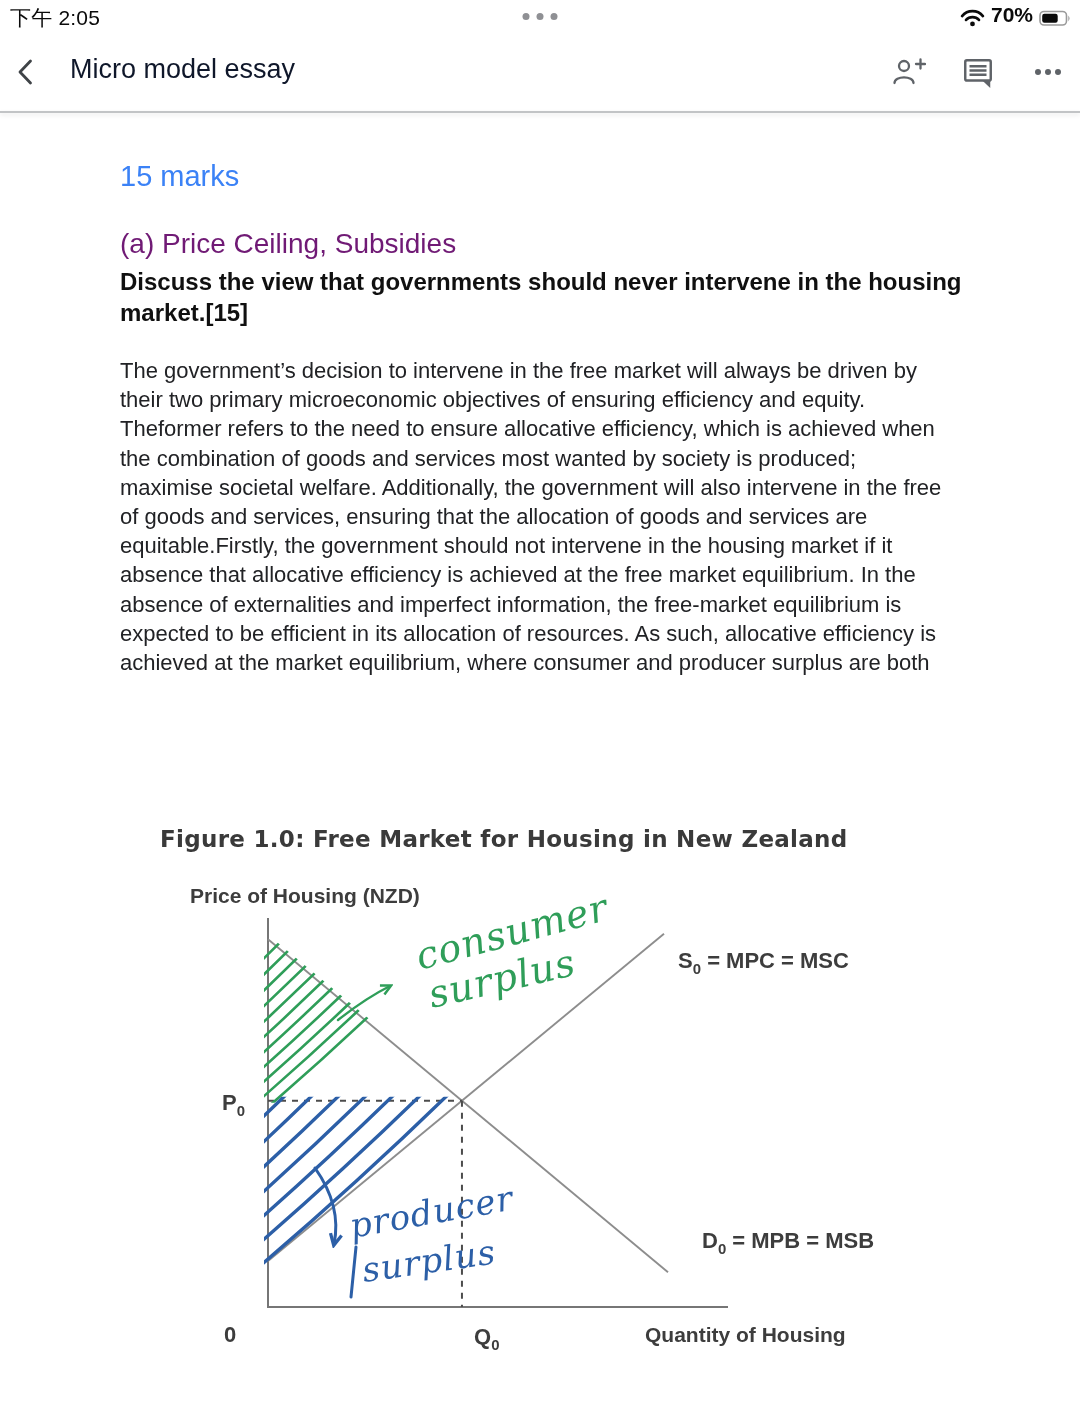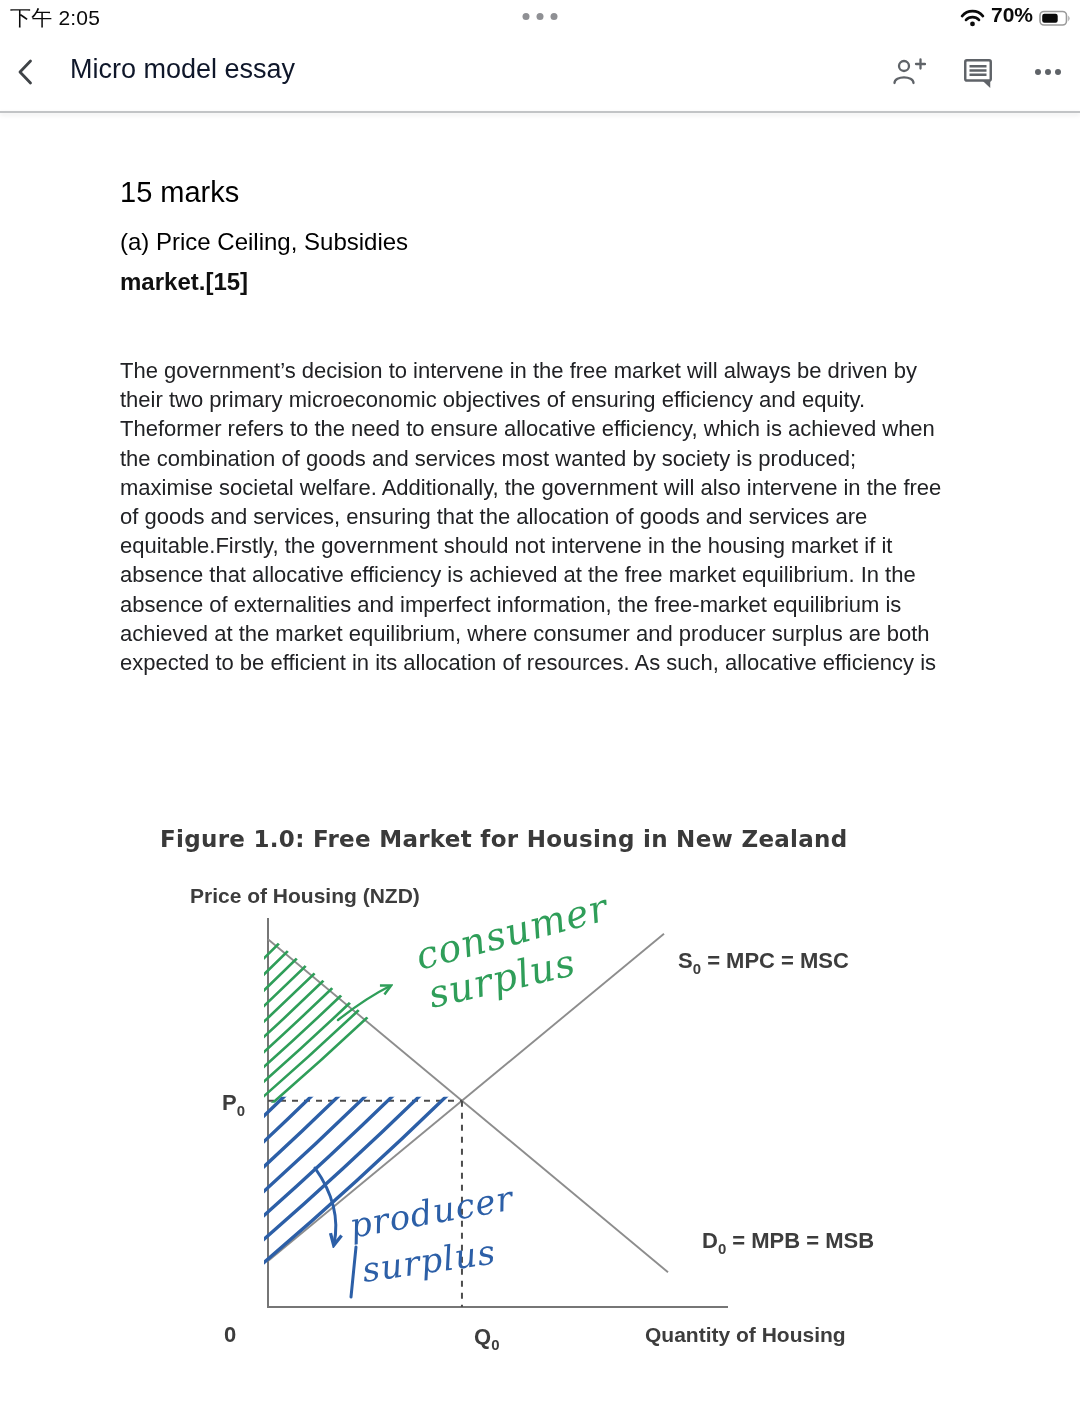--- a/index.html
+++ b/index.html
@@ -20,22 +20,22 @@
   .tb-btn{background:none;border:none;padding:0;margin:0;cursor:pointer;display:flex;align-items:center;justify-content:center;}
   .back-btn{position:absolute;left:4px;top:18px;width:44px;height:44px;}
   .doc-title{position:absolute;left:70px;top:22px;font-size:27px;color:#0f172a;font-weight:400;}
   .tb-icons{position:absolute;right:12px;top:18px;display:flex;gap:30px;align-items:center;}
   .tb-icons .tb-btn{width:40px;height:44px;}
   .toolbar-divider{position:absolute;top:111px;left:0;width:100%;height:2px;background:#c2c4c6;
                    box-shadow:0 2px 4px rgba(0,0,0,.10);}
 
   
   .doc-block{position:absolute;left:120px;}
-  .marks{top:160px;font-size:29px;color:#000000;margin-top:16px;}
-  .section{top:228px;font-size:24px;color:#000000;}
+  .marks{top:160px;font-size:29px;color:#3b82f6;}
+  .section{top:228px;font-size:28px;color:#701a75;}
   .question{top:266px;font-size:24px;font-weight:700;color:#101010;line-height:31px;}
   .question div{white-space:nowrap;}
   .para{top:356px;font-size:22px;color:#212225;line-height:29.2px;}
   .para div{white-space:nowrap;}
 
   
   .fig-title{position:absolute;left:160px;top:826px;font-size:23px;font-weight:700;
              color:#3a3a3a;letter-spacing:.3px;font-family:"DejaVu Sans",sans-serif;}
   .fig-svg{position:absolute;left:0;top:858px;}
 
@@ -117,35 +117,36 @@
       </button>
     </div>
   </div>
   <div class="toolbar-divider"></div>
 
   <div>
     <div class="doc-block marks">15 marks</div>
     <div class="doc-block section">(a) Price Ceiling, Subsidies</div>
 
     <div class="doc-block question">
+      <div>Discuss the view that governments should never intervene in the housing</div>
       <div>market.[15]</div>
     </div>
 
     <div class="doc-block para">
       <div>The government’s decision to intervene in the free market will always be driven by</div>
       <div>their two primary microeconomic objectives of ensuring efficiency and equity.</div>
       <div>Theformer refers to the need to ensure allocative efficiency, which is achieved when</div>
       <div>the combination of goods and services most wanted by society is produced;</div>
       <div>maximise societal welfare. Additionally, the government will also intervene in the free</div>
       <div>of goods and services, ensuring that the allocation of goods and services are</div>
       <div>equitable.Firstly, the government should not intervene in the housing market if it</div>
       <div>absence that allocative efficiency is achieved at the free market equilibrium. In the</div>
       <div>absence of externalities and imperfect information, the free-market equilibrium is</div>
+      <div>expected to be efficient in its allocation of resources. As such, allocative efficiency is</div>
       <div>achieved at the market equilibrium, where consumer and producer surplus are both</div>
-      <div>expected to be efficient in its allocation of resources. As such, allocative efficiency is</div>
     </div>
 
     <div class="fig-title">Figure 1.0: Free Market for Housing in New Zealand</div>
 
     <svg class="fig-svg" width="1080" height="512" viewBox="0 858 1080 512">
       <defs>
         <marker id="ah-g" viewBox="0 0 12 12" refX="9" refY="6" markerWidth="15" markerHeight="15" orient="auto" markerUnits="userSpaceOnUse">
           <path d="M2,2 L10,6 L2,10" fill="none" style="stroke:var(--green)" stroke-width="2"></path>
         </marker>
         <marker id="ah-b" viewBox="0 0 12 12" refX="9" refY="6" markerWidth="17" markerHeight="17" orient="auto" markerUnits="userSpaceOnUse">

